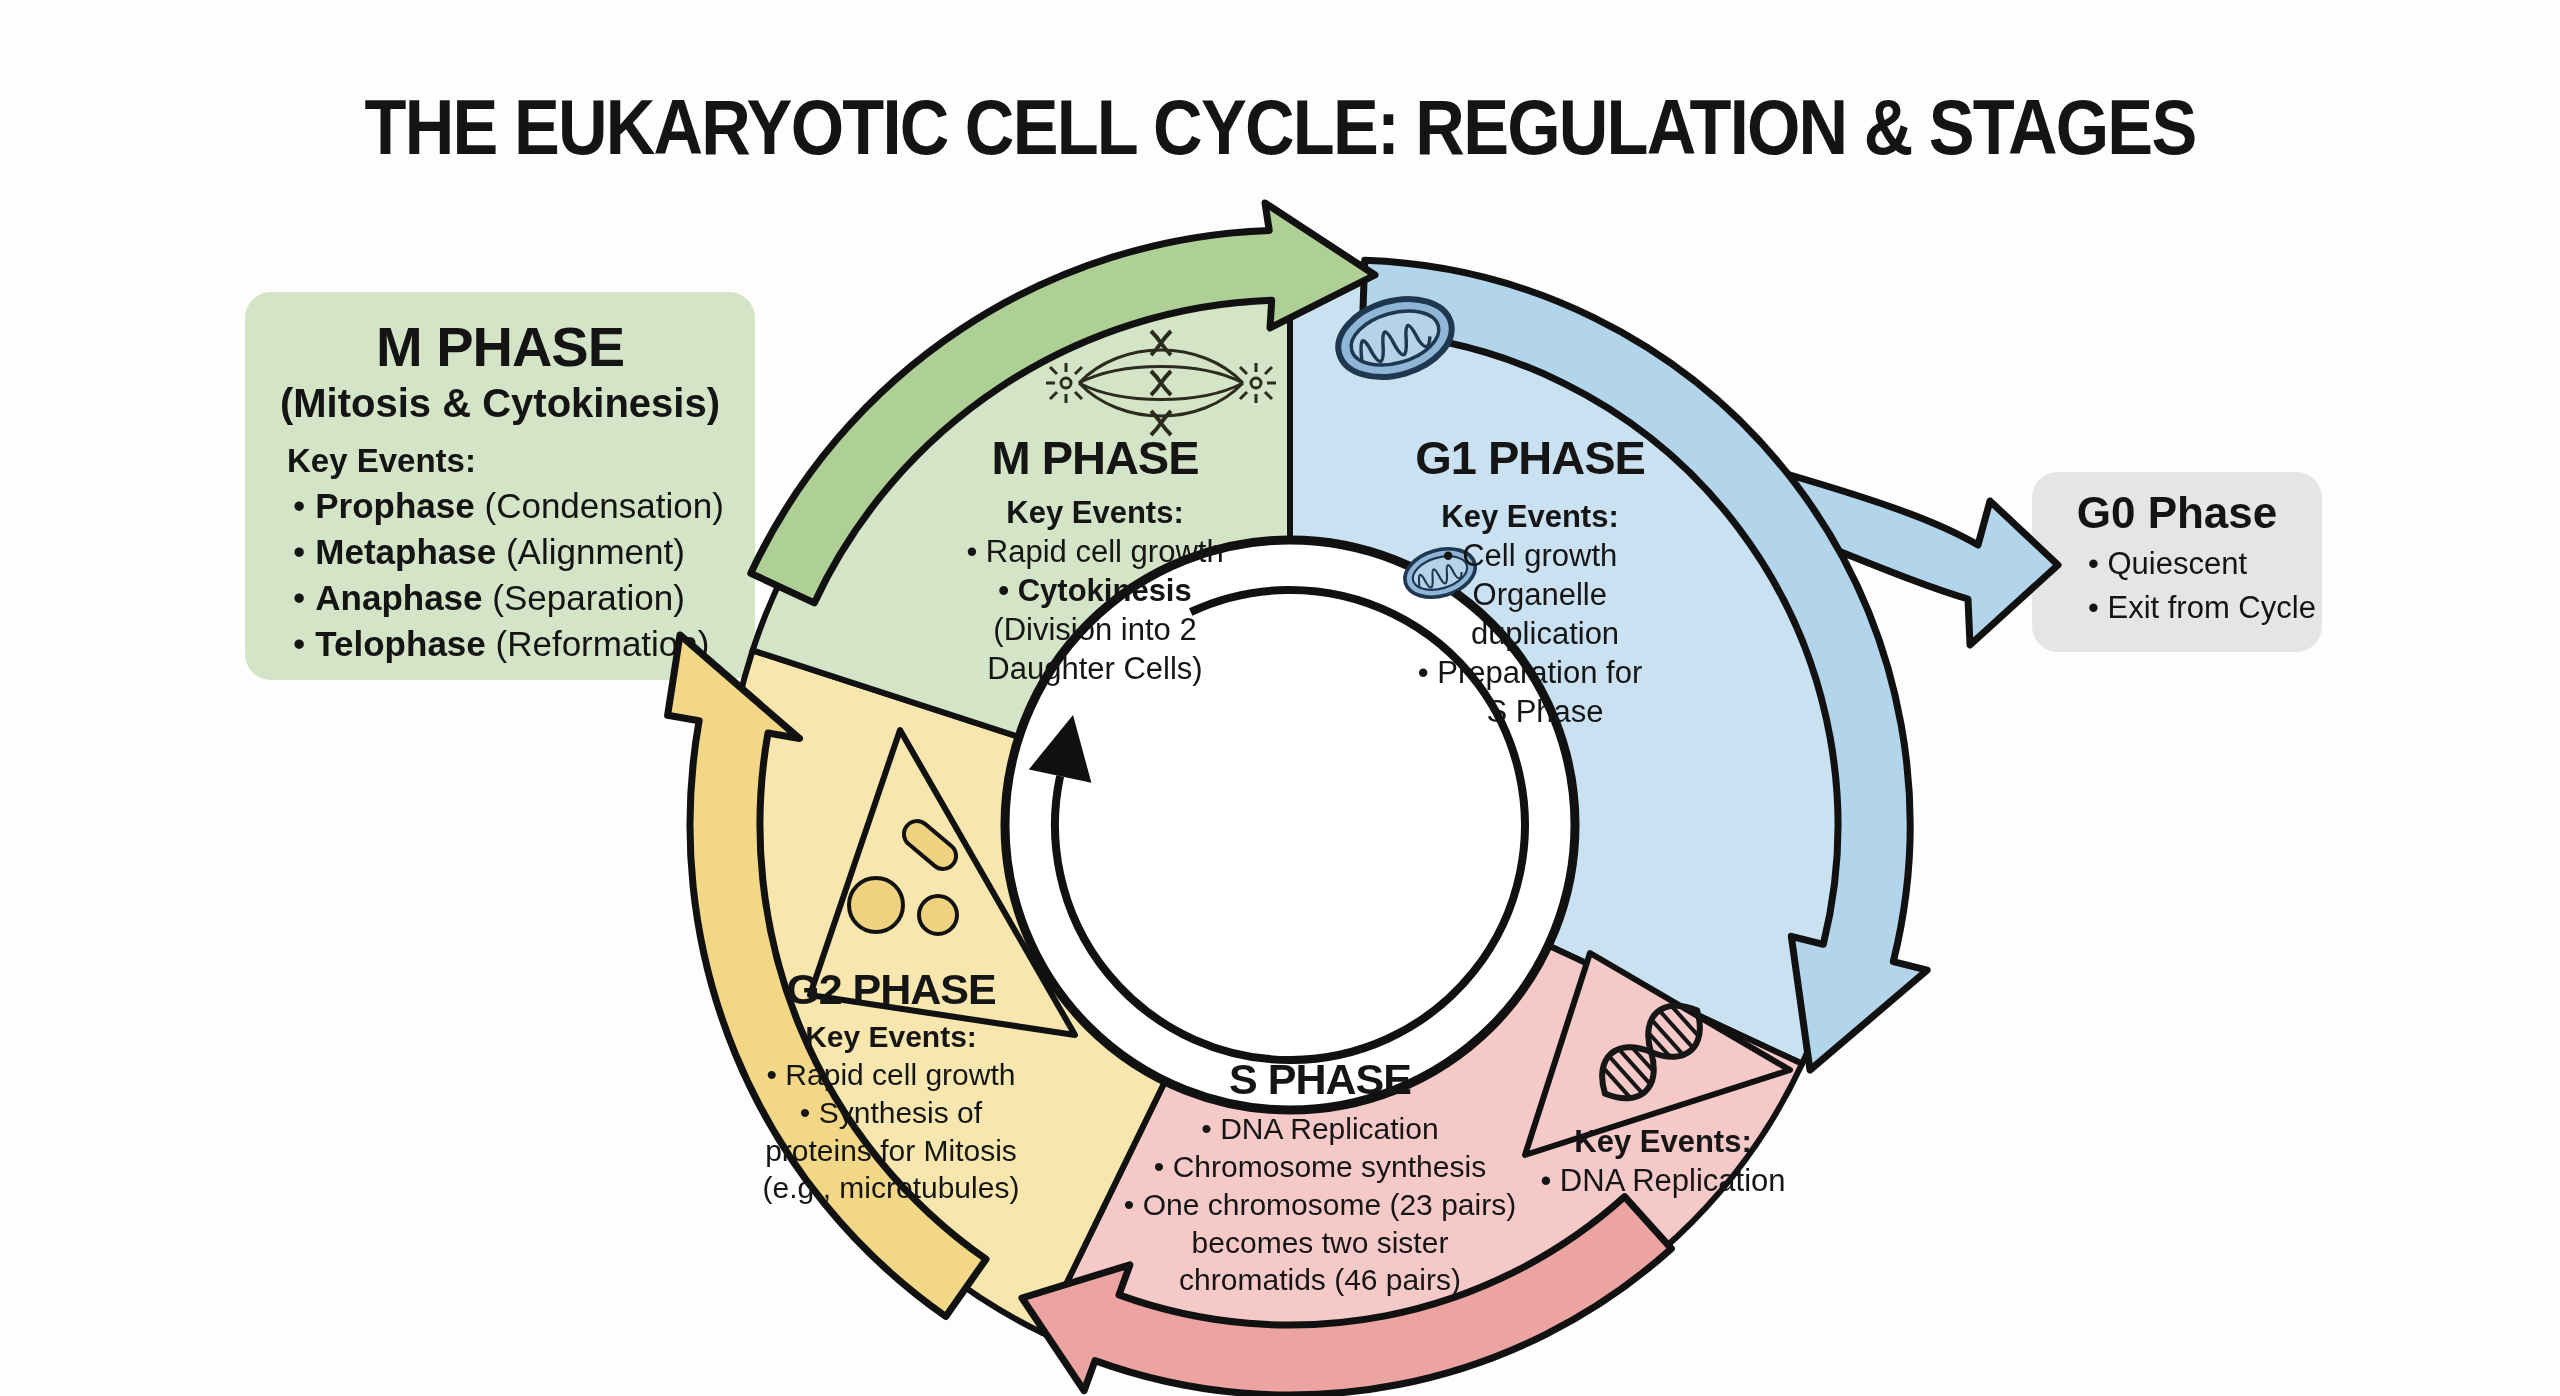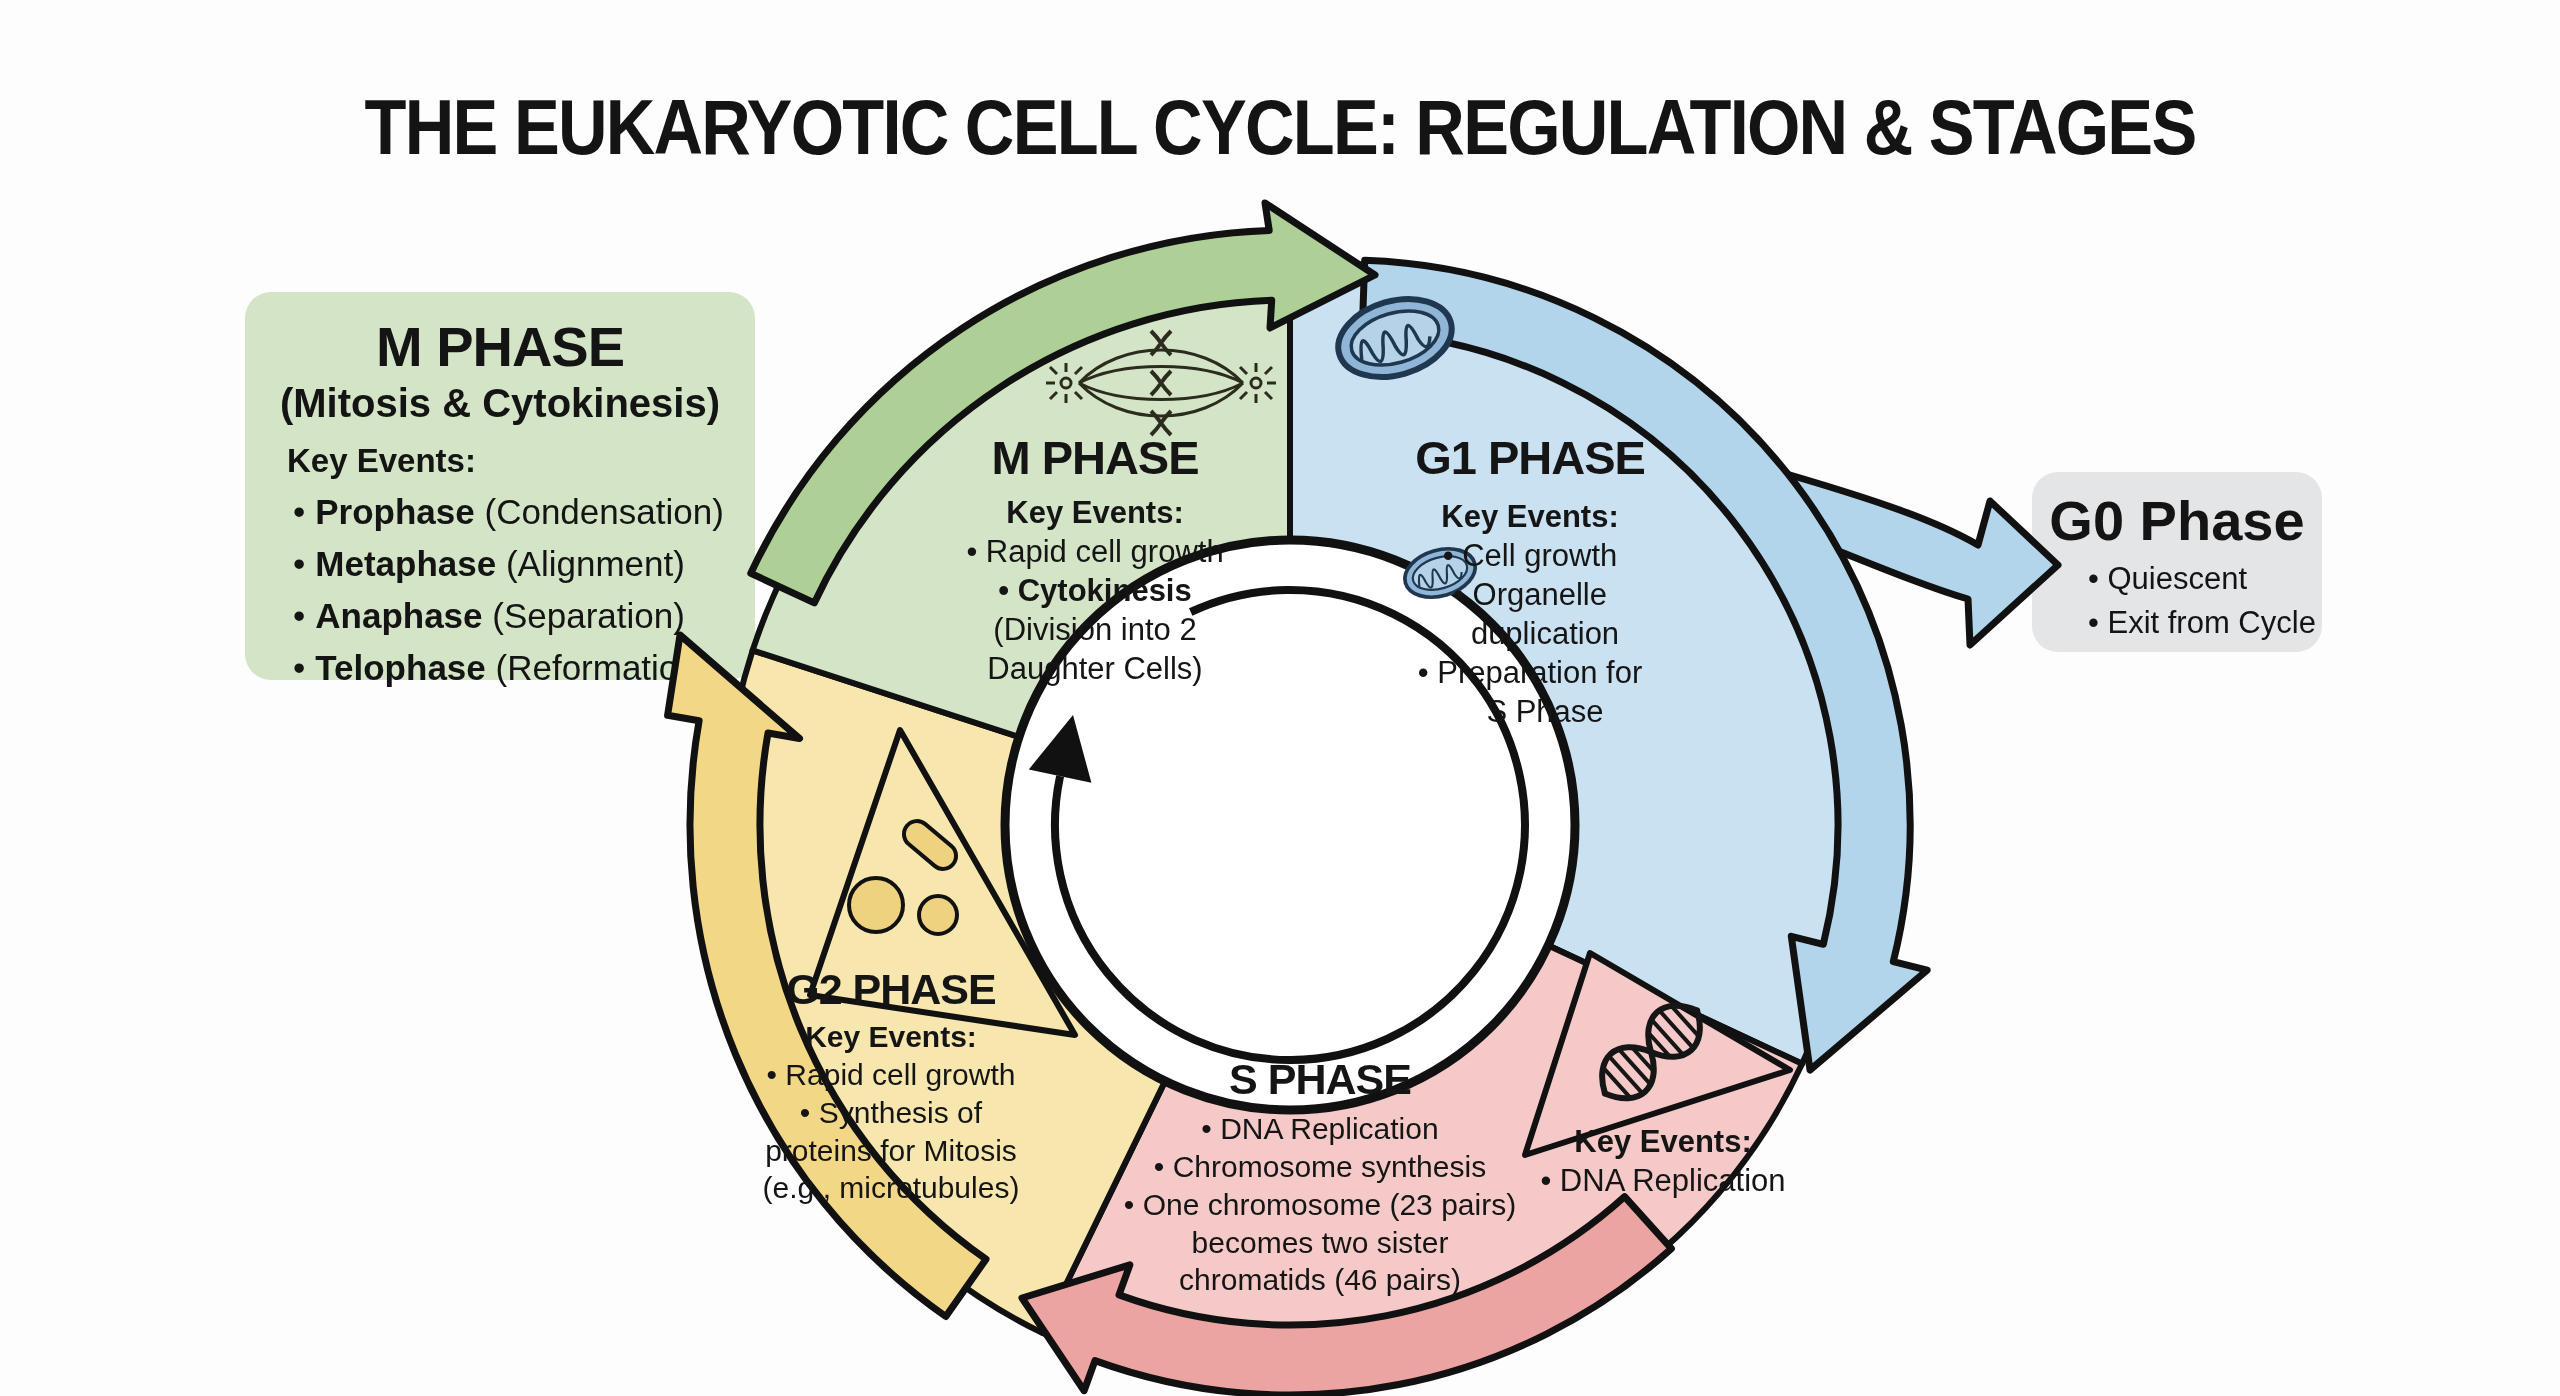--- a/index.html
+++ b/index.html
@@ -8,25 +8,25 @@
   
   #title{position:absolute;left:0;top:30px;width:2560px;text-align:center;
     font-size:78px;font-weight:800;letter-spacing:-2px;transform:scaleX(.88);
     transform-origin:50% 50%;white-space:nowrap;z-index:5;}
   
   .sidebox{position:absolute;border-radius:26px;z-index:1;}
   #mbox{left:245px;top:292px;width:510px;height:388px;background:#d4e4c6;}
   #mbox .bx-title{text-align:center;font-size:56px;font-weight:800;margin-top:22px;letter-spacing:-1px;}
   #mbox .bx-sub{text-align:center;font-size:40px;font-weight:700;margin-top:2px;}
   #mbox .bx-key{font-size:33px;font-weight:700;margin:16px 0 6px 42px;}
-  #mbox .ev{font-size:35px;margin:12px 0 0 48px;}
+  #mbox .ev{font-size:35px;margin:6px 0 0 48px;}
   #mbox .blt{margin-right:10px;}
   .b{font-weight:700;}
   #g0box{left:2032px;top:472px;width:290px;height:180px;background:#e3e5e7;}
-  #g0box .bx-title{text-align:center;font-size:56px;font-weight:800;margin-top:16px;}
+  #g0box .bx-title{text-align:center;font-size:44px;font-weight:800;margin-top:16px;}
   #g0box .ev{font-size:31px;margin:8px 0 0 56px;}
   
   #diagram{position:absolute;left:0;top:0;z-index:2;}
   
   .st{position:absolute;z-index:3;text-align:center;line-height:1.26;color:#151515;}
   .st .ph{font-weight:800;letter-spacing:-1px;}
   .st .ke{font-weight:700;}
   #st-m{left:900px;top:428px;width:390px;font-size:31px;}
   #st-m .ph{font-size:47px;margin-bottom:6px;}
   #st-g1{left:1320px;top:428px;width:420px;font-size:31px;}

